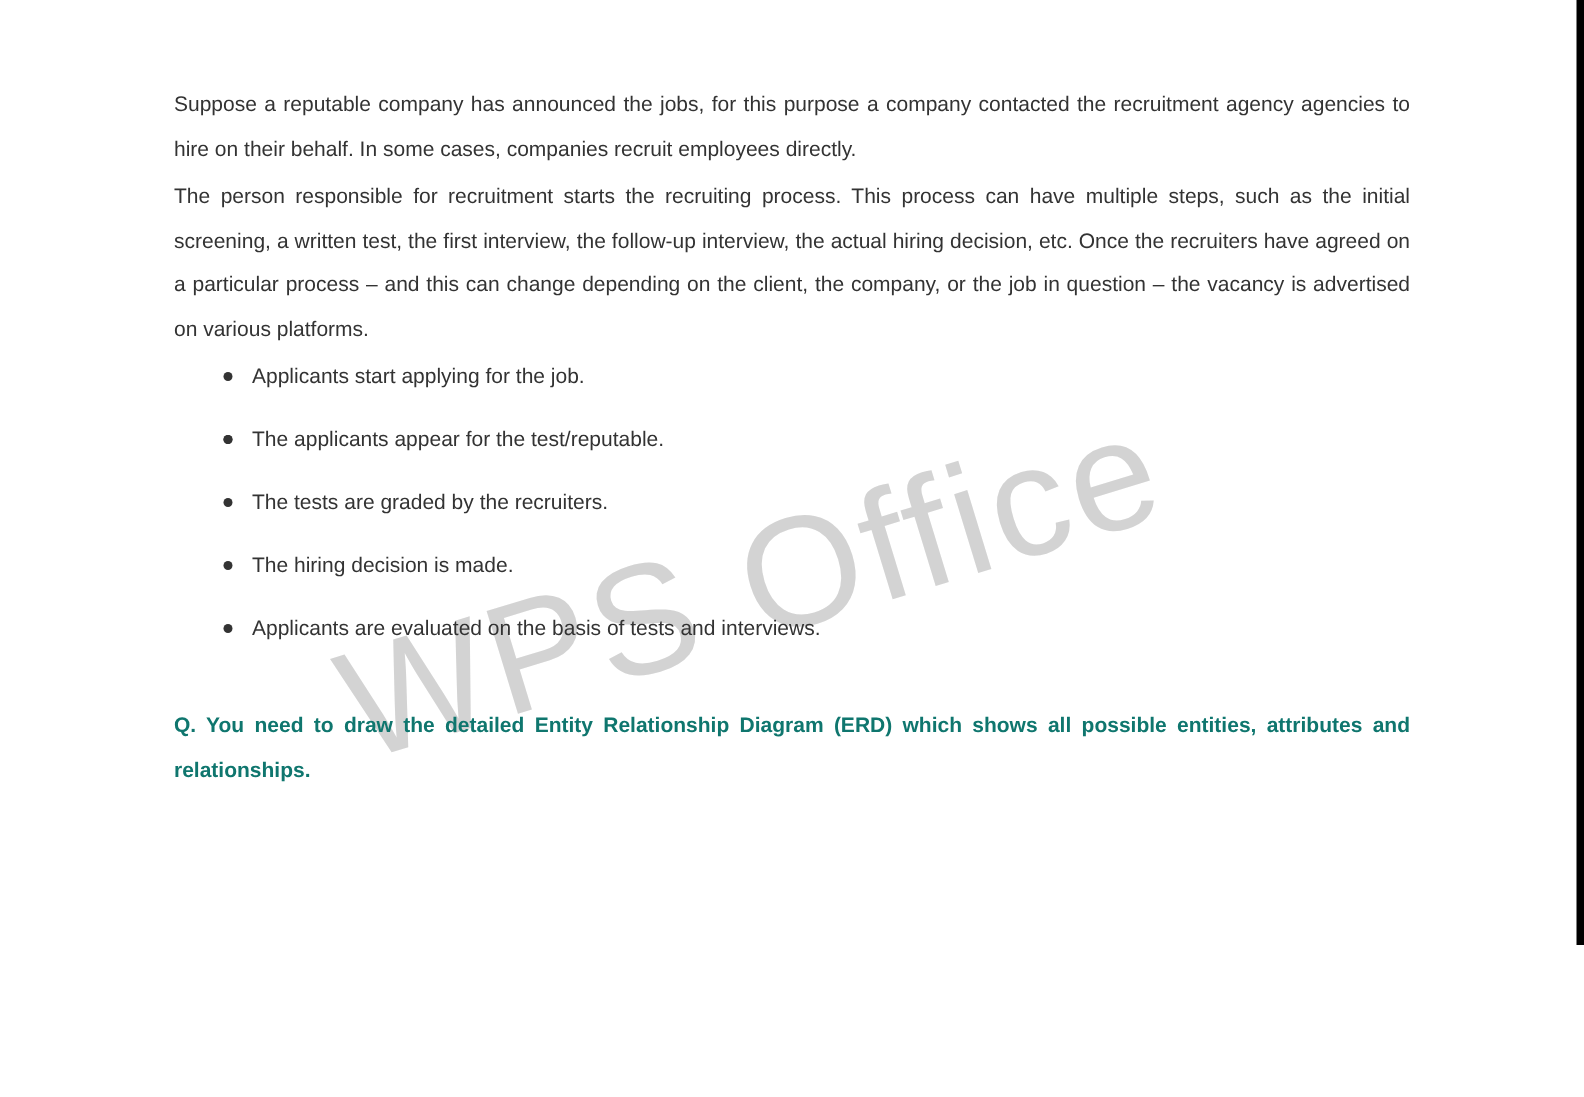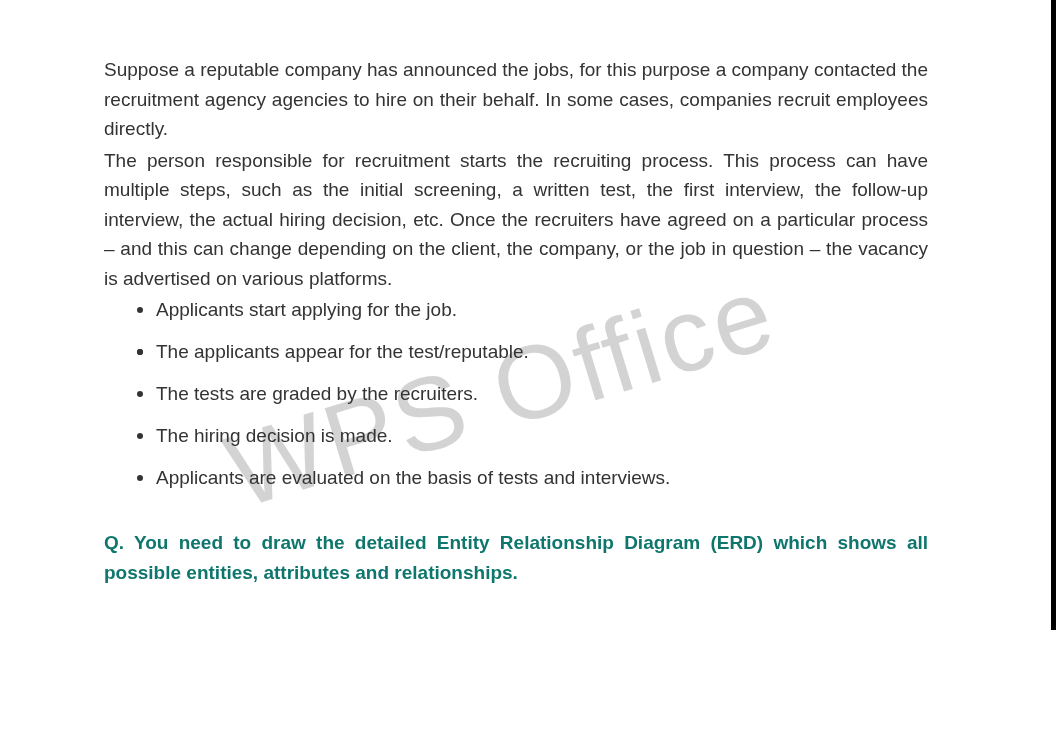--- a/index.html
+++ b/index.html
@@ -25,26 +25,26 @@
     color: #cccccc;
     opacity: 0.85;
     white-space: nowrap;
     transform: rotate(-17deg);
     transform-origin: left top;
     user-select: none;
     pointer-events: none;
   }
   .content {
     position: absolute;
-    left: 104px;
+    left: 116px;
     top: 55px;
     width: 824px;
     z-index: 2;
     color: #333333;
-    font-size: 19px;
+    font-size: 14px;
     line-height: 29.5px;
   }
   .para {
     margin: 0 0 2px 0;
     text-align: justify;
   }
   .bullets {
     list-style: none;
     margin: 2px 0 16px 0;
     padding: 0;

